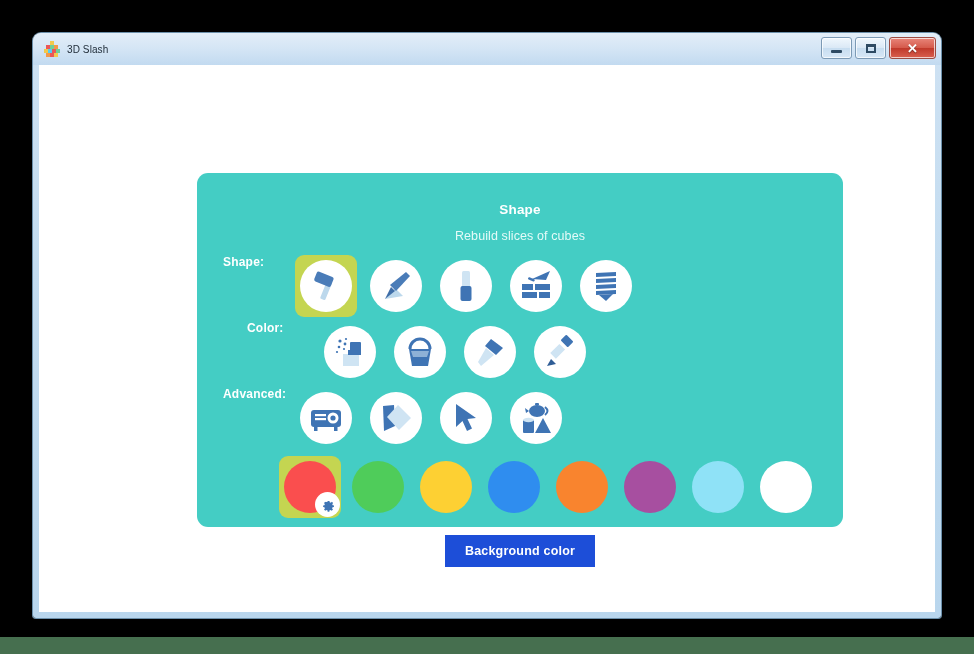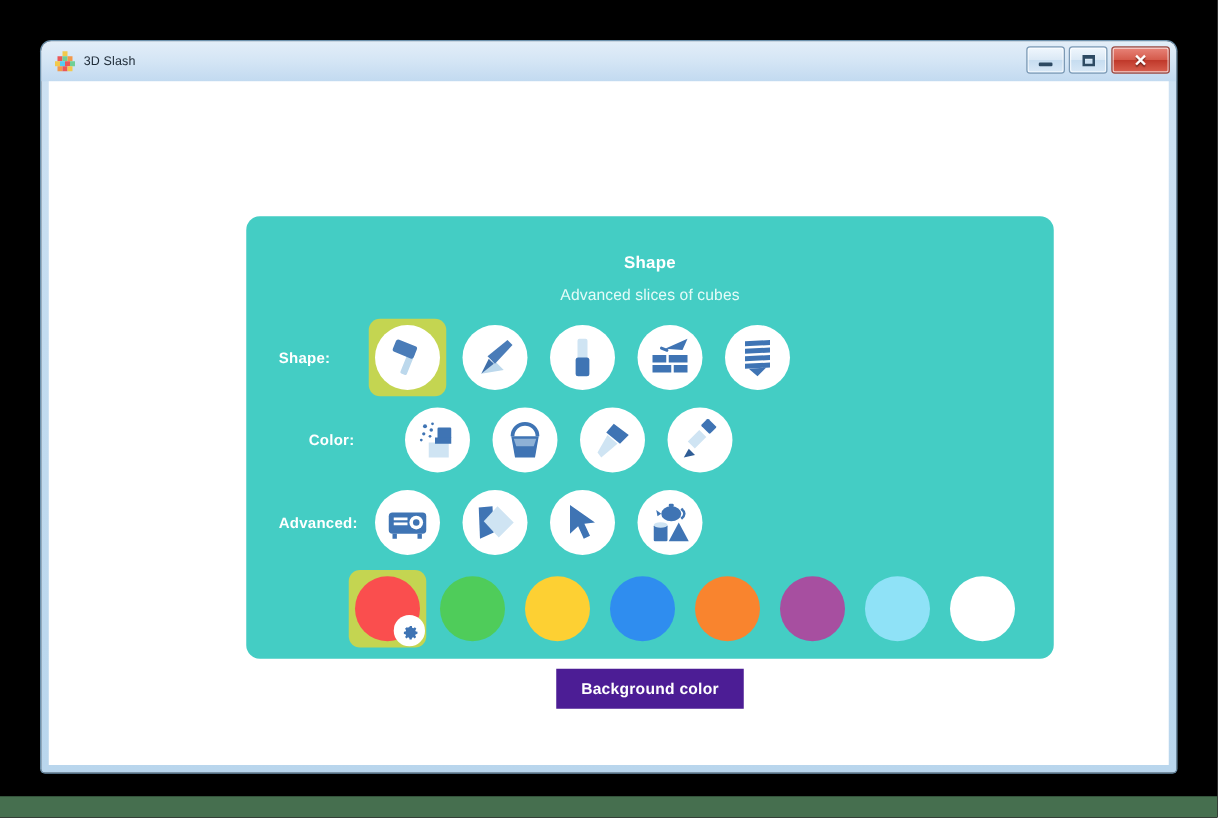--- a/index.html
+++ b/index.html
@@ -154,21 +154,21 @@
     margin-top: 12px;
     letter-spacing: 0.1px;
   }
 
   .tool-row {
     position: absolute;
     left: 0;
     width: 646px;
     height: 62px;
     display: flex;
-    align-items: center;
+    align-items: flex-start;
   }
   #row-shape    { top: 82px; }
   #row-color    { top: 148px; padding-left: 24px; }
   #row-advanced { top: 214px; }
 
   .row-label {
     width: 98px;
     text-align: left;
     padding-left: 26px;
     box-sizing: border-box;
@@ -259,21 +259,21 @@
     position: absolute;
     left: 158px;
     top: 470px;
     width: 646px;
     height: 32px;
     display: flex;
     justify-content: center;
     gap: 16px;
   }
   .footer-btn {
-    background: #4c1d95;
+    background: #1d4ed8;
     color: #ffffff;
     border: none;
     font-family: "Liberation Sans", sans-serif;
     font-size: 12.5px;
     font-weight: bold;
     letter-spacing: 0.2px;
     padding: 5px;
     cursor: pointer;
     display: flex;
     align-items: center;
@@ -317,21 +317,21 @@
           <span class="glyph-close">✕</span>
         </div>
       </div>
     </div>
 
     <div id="client-area">
 
       <div id="tool-panel">
 
         <div id="panel-title">Shape</div>
-        <div id="panel-subtitle">Advanced slices of cubes</div>
+        <div id="panel-subtitle">Rebuild slices of cubes</div>
 
         <div class="tool-row" id="row-shape">
           <div class="row-label">Shape:</div>
           <div class="tool-items">
 
             <div class="tool-slot selected">
               <div class="tool-btn">
                 <svg width="34" height="34" viewBox="0 0 34 34">
                   <rect x="14.5" y="12" width="5.5" height="19" rx="1.2" fill="#bcd8ec" transform="rotate(22 17 21)"></rect>
                   <rect x="6" y="5" width="18" height="10.5" rx="2" fill="#4a7cb8" transform="rotate(22 15 10)"></rect>

